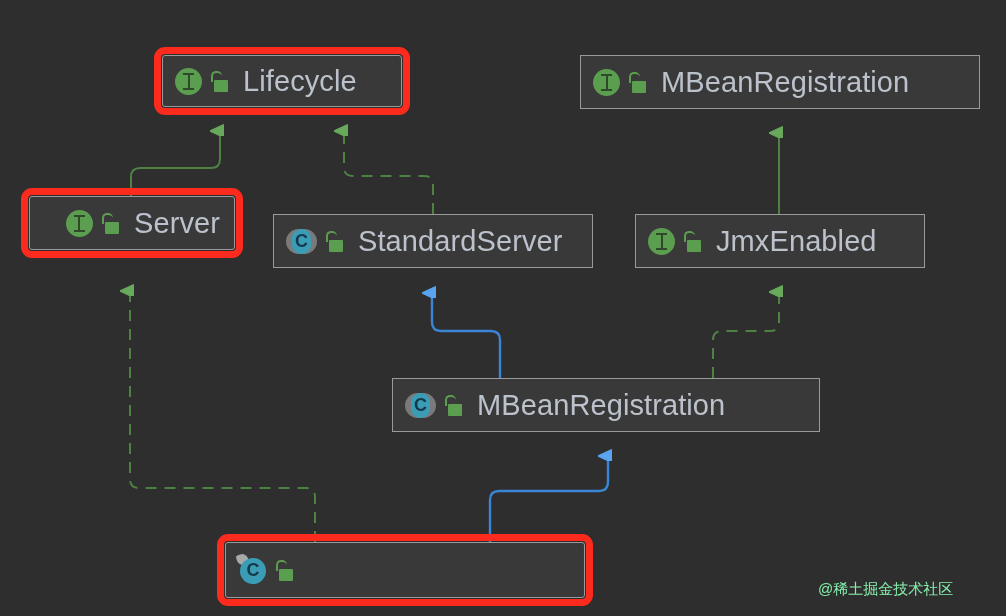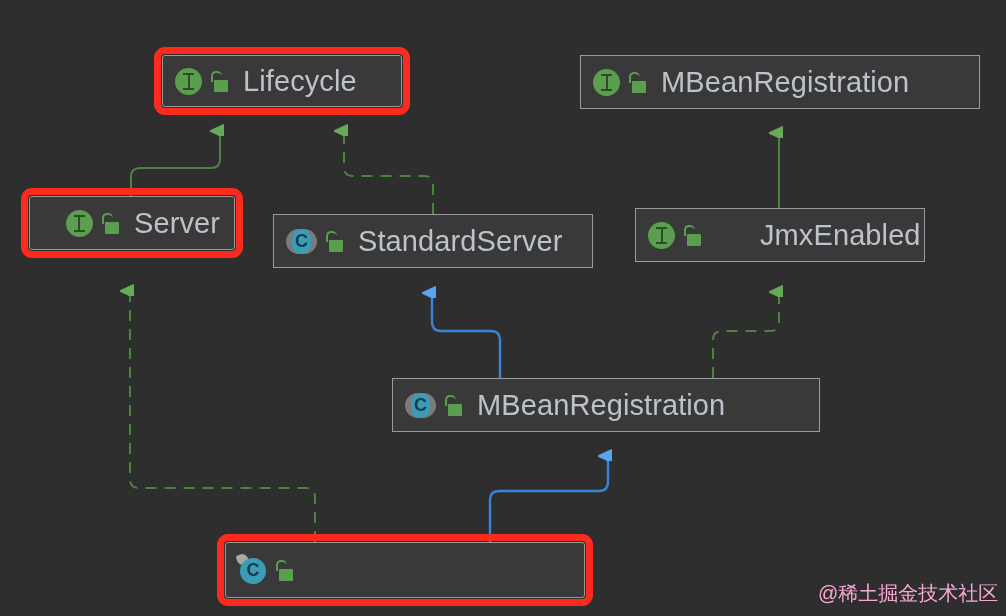--- a/index.html
+++ b/index.html
@@ -181,22 +181,22 @@
     width: 9px;
     height: 9px;
     border: 2.5px solid #5c9e4f;
     border-bottom: none;
     border-right: none;
     border-radius: 5px 5px 0 0;
   }
 
   .watermark {
     position: absolute;
-    color: #f9a8d4;
-    font-size: 20px;
+    color: #86efac;
+    font-size: 15px;
     white-space: nowrap;
     z-index: 3;
   }
 </style>
 </head>
 <body>
 
 <div id="canvas" style="width: 1006px; height: 616px; background: rgb(46, 46, 46);">
 
   <svg id="edge-layer" width="1006" height="616" viewBox="0 0 1006 616">
@@ -276,21 +276,21 @@
           </span>
       </span>
       <span class="icon-lock">
         <span class="shackle"></span>
           <span class="body"></span>
       </span>
     </span>
     <span class="node-label">StandardServer</span>
   </div>
 
-  <div class="node" id="node-jmxenabled" style="left: 635px; top: 208px; width: 290px; height: 54px; gap: 44px;">
+  <div class="node" id="node-jmxenabled" style="left: 635px; top: 214px; width: 290px; height: 54px;">
     <span class="icon-group">
       <span class="icon-iface">
         <span class="serif-bar top"></span>
           <span class="serif-bar bot"></span>
       </span>
       <span class="icon-lock">
         <span class="shackle"></span>
           <span class="body"></span>
       </span>
     </span>

